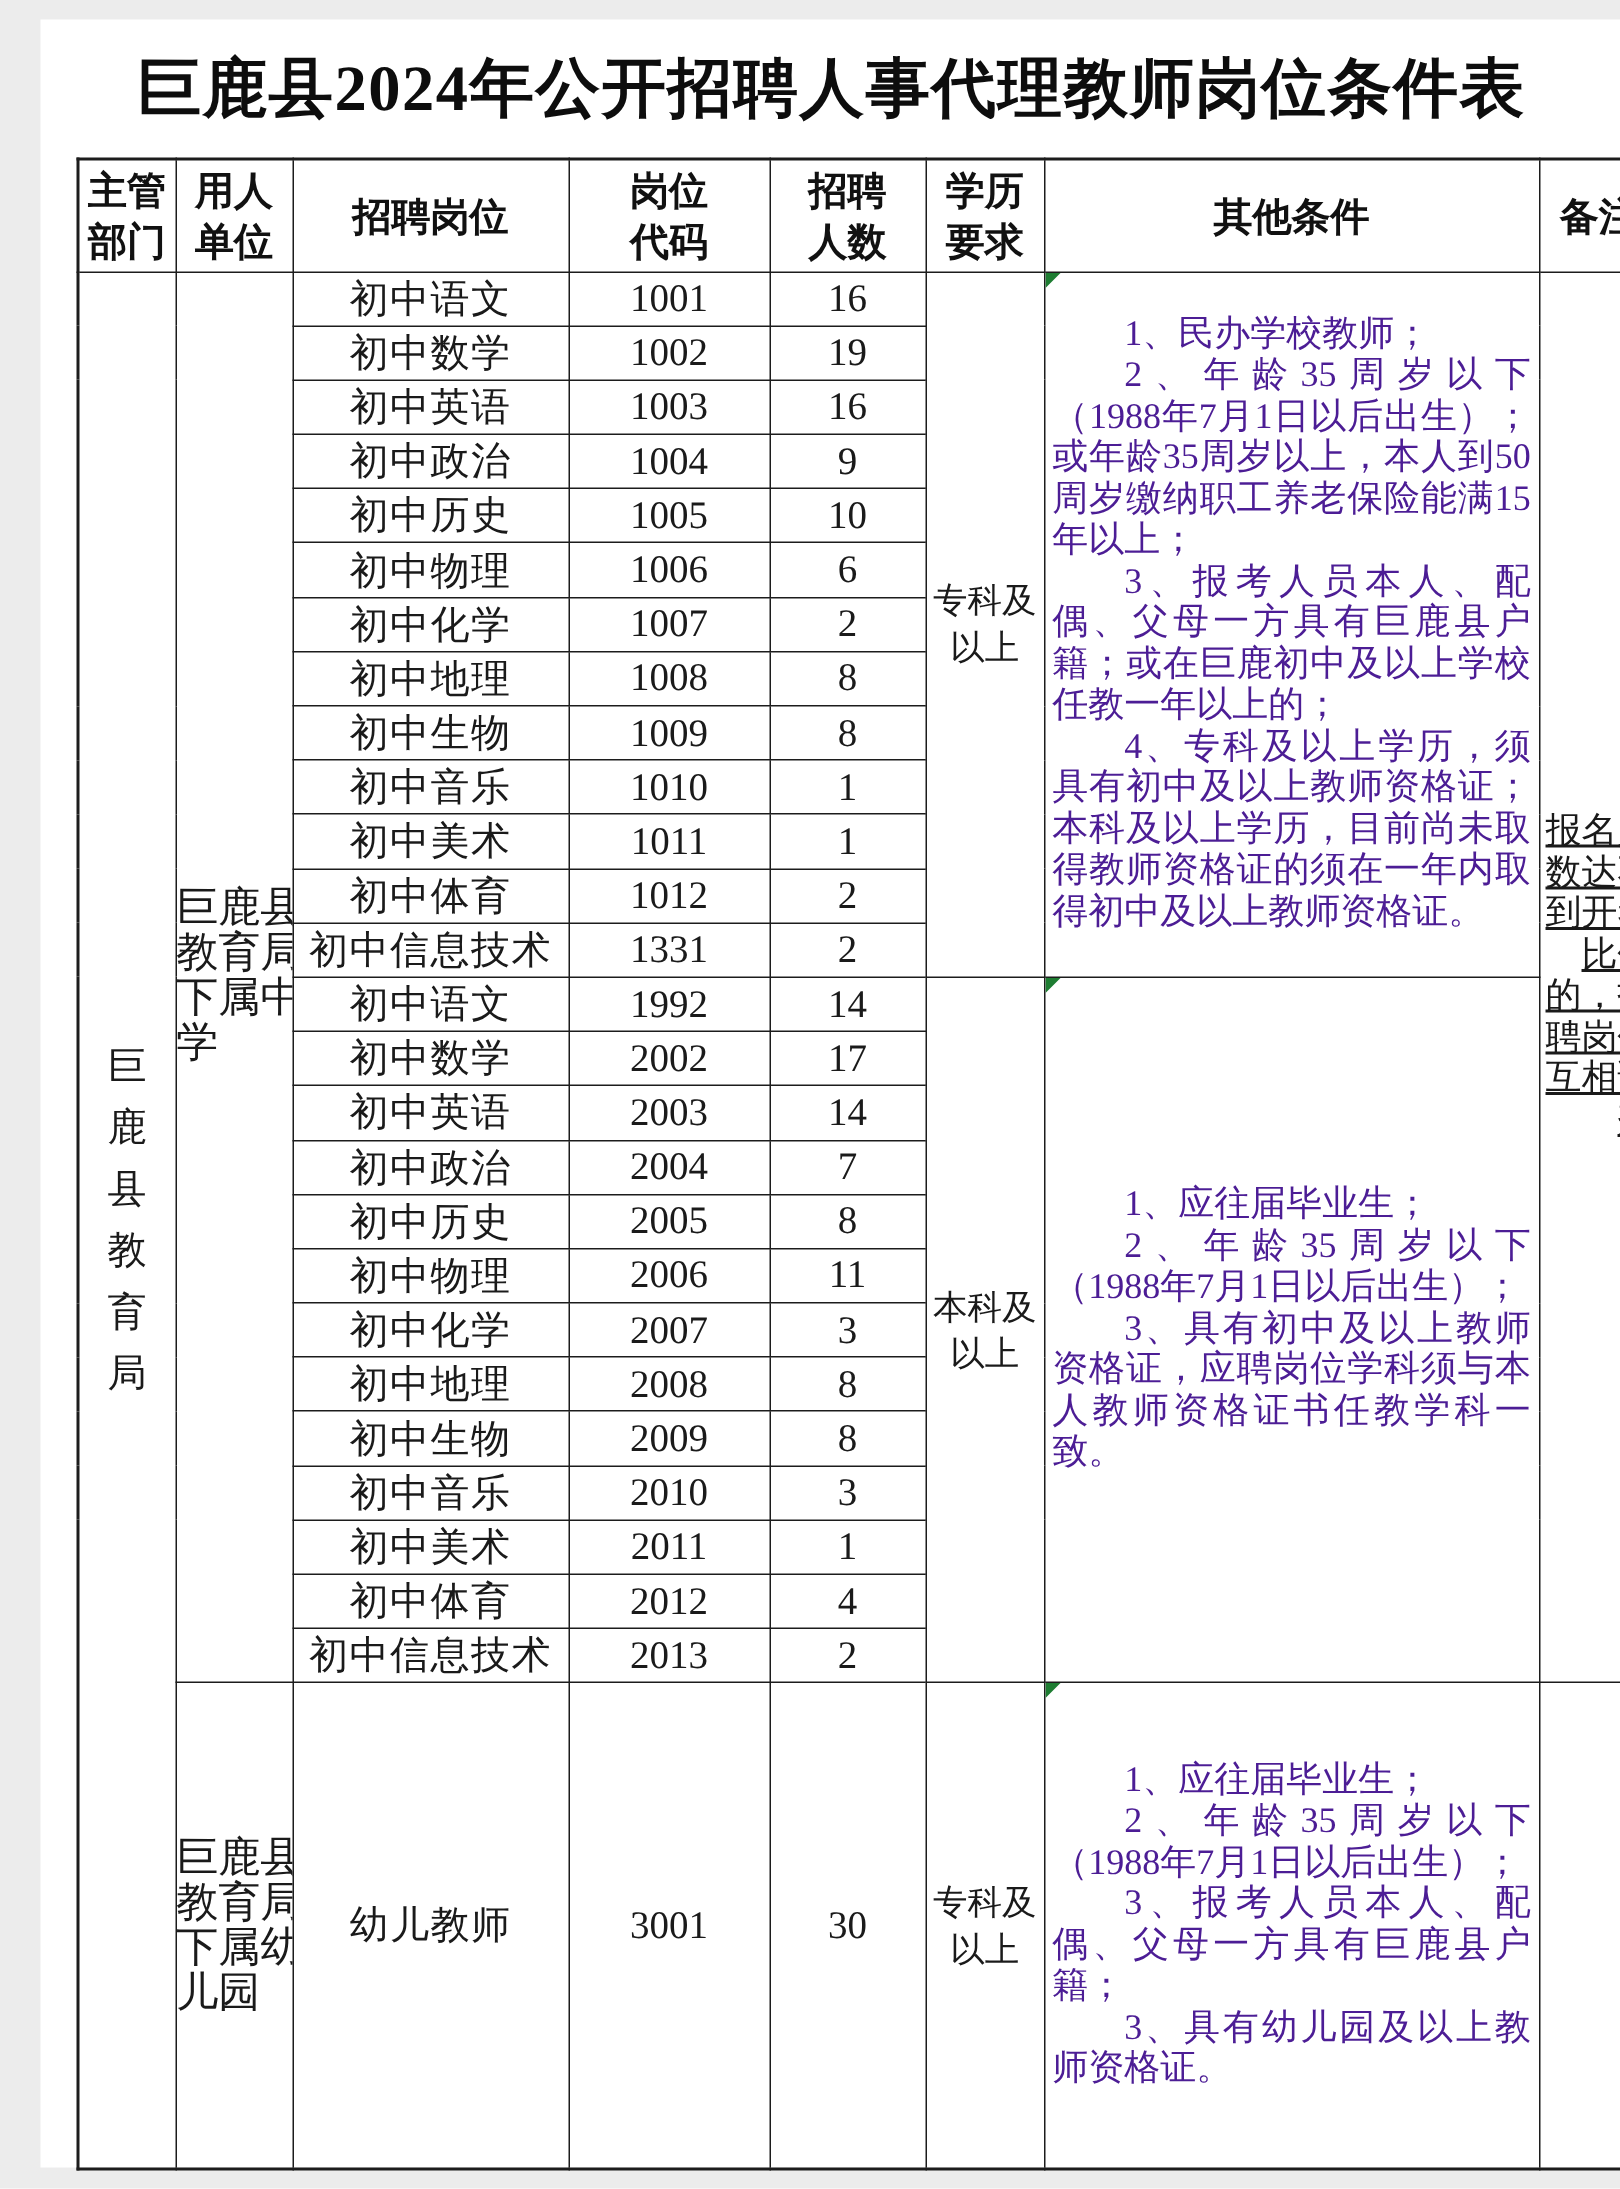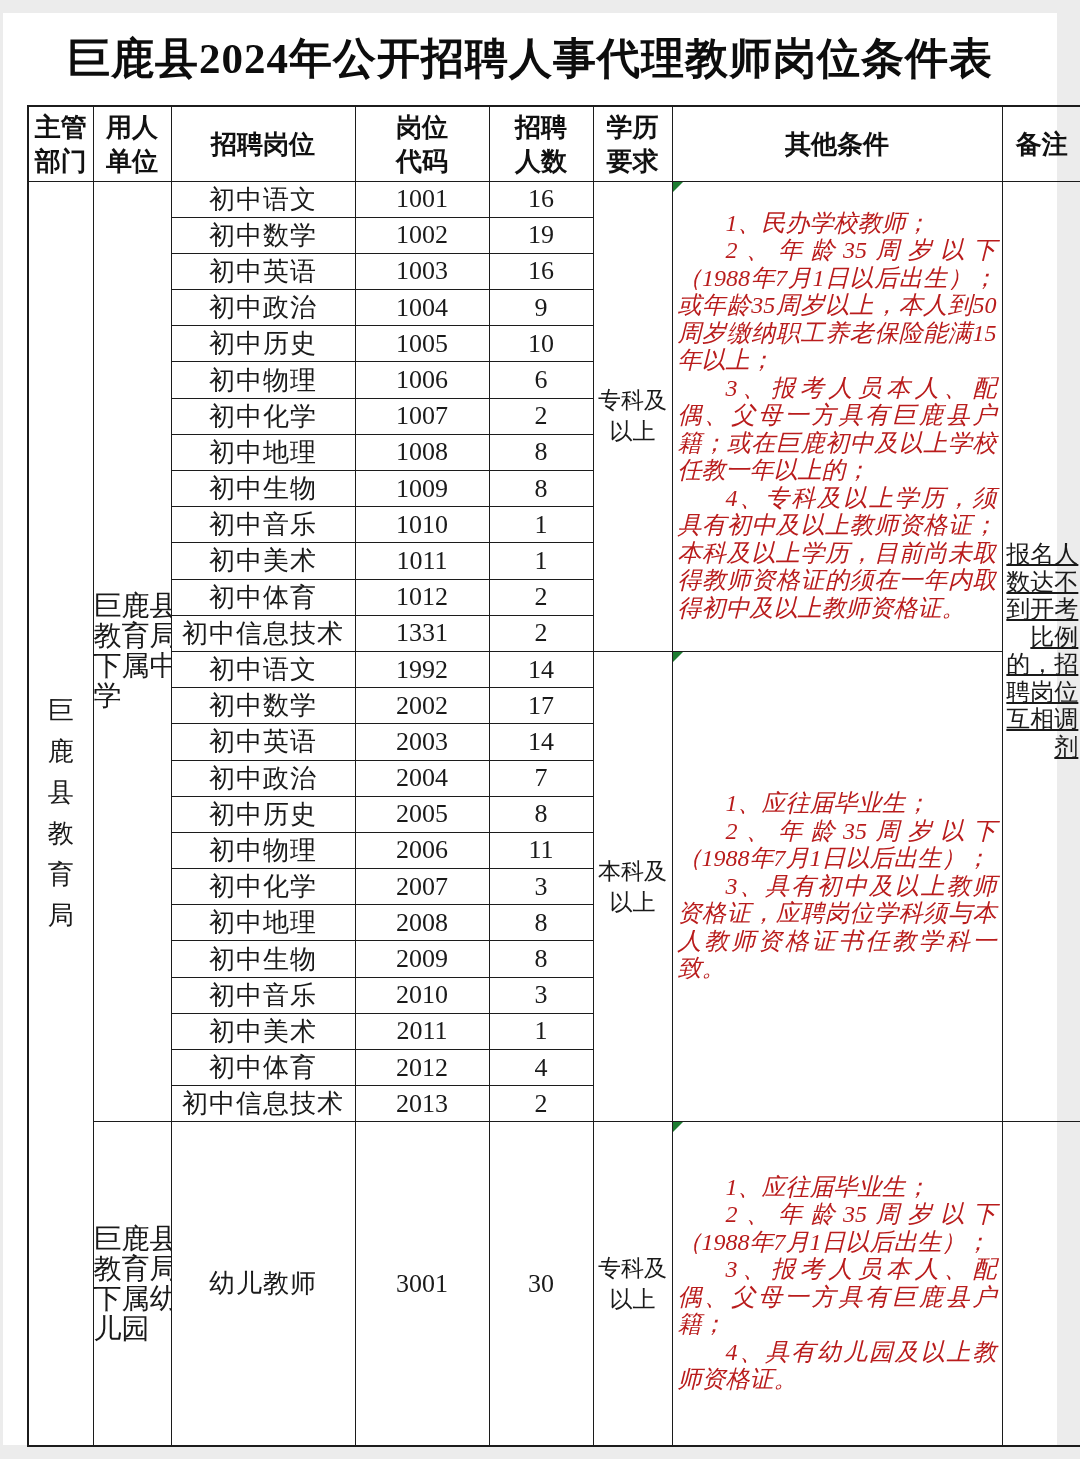--- a/index.html
+++ b/index.html
@@ -4,21 +4,21 @@
 <style>
   * { margin:0; padding:0; box-sizing:border-box; }
   html,body { width:1080px; }
   body {
     width:1080px; height:1459px;
     background:#ececec;
     font-family:"Liberation Serif","DejaVu Serif",serif;
     color:#1a1a1a;
   }
   .paper {
-    position:absolute; left:3px; top:13px;
+    position:absolute; left:27px; top:13px;
     width:1054px; height:1432px;
     background:#ffffff;
   }
   .title-wrap {
     height:92px;
     display:flex; align-items:center; justify-content:center;
   }
   .title {
     font-family:"Liberation Serif","DejaVu Serif",serif;
     font-weight:700;
@@ -71,22 +71,21 @@
   .c-cond {
     position:relative;
     vertical-align:middle;
     padding:6px 5px 6px 5px;
   }
   .c-cond p {
     font-size:24px;
     line-height:27.5px;
     text-align:justify;
     text-indent:2em;
-    color:#b91c1c;
-    font-style:italic;
+    color:#4c1d95;
   }
   .tri {
     position:absolute; top:0; left:0;
     width:0; height:0;
     border-top:10px solid #1e7d32;
     border-right:10px solid transparent;
   }
   .c-remark span {
     display:block; width:3.05em; margin:0 auto;
     font-size:24px; line-height:27.5px;
@@ -309,20 +308,20 @@
       <td class="c-count">30</td>
       <td class="c-edu">
             <span>专科及以上</span>
           </td>
       <td class="c-cond">
         <span class="tri"></span>
         <div>
           <p>1、应往届毕业生；</p>
           <p>2、年龄35周岁以下（1988年7月1日以后出生）；</p>
           <p>3、报考人员本人、配偶、父母一方具有巨鹿县户籍；</p>
-          <p>4、具有幼儿园及以上教师资格证。</p>
+          <p>3、具有幼儿园及以上教师资格证。</p>
         </div>
       </td>
       <td></td>
     </tr>
   </tbody>
     </table>
 </div>
 
 </body></html>

